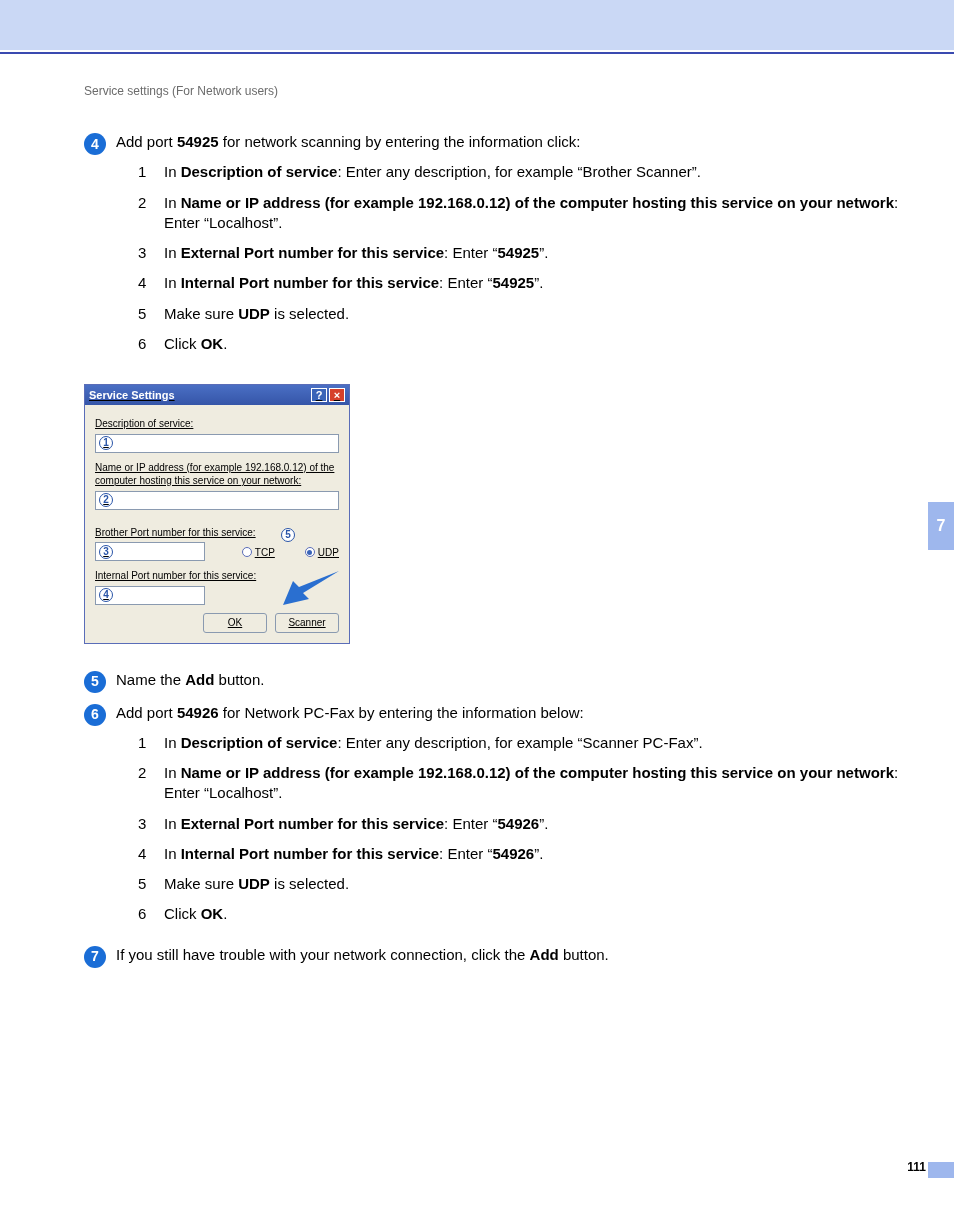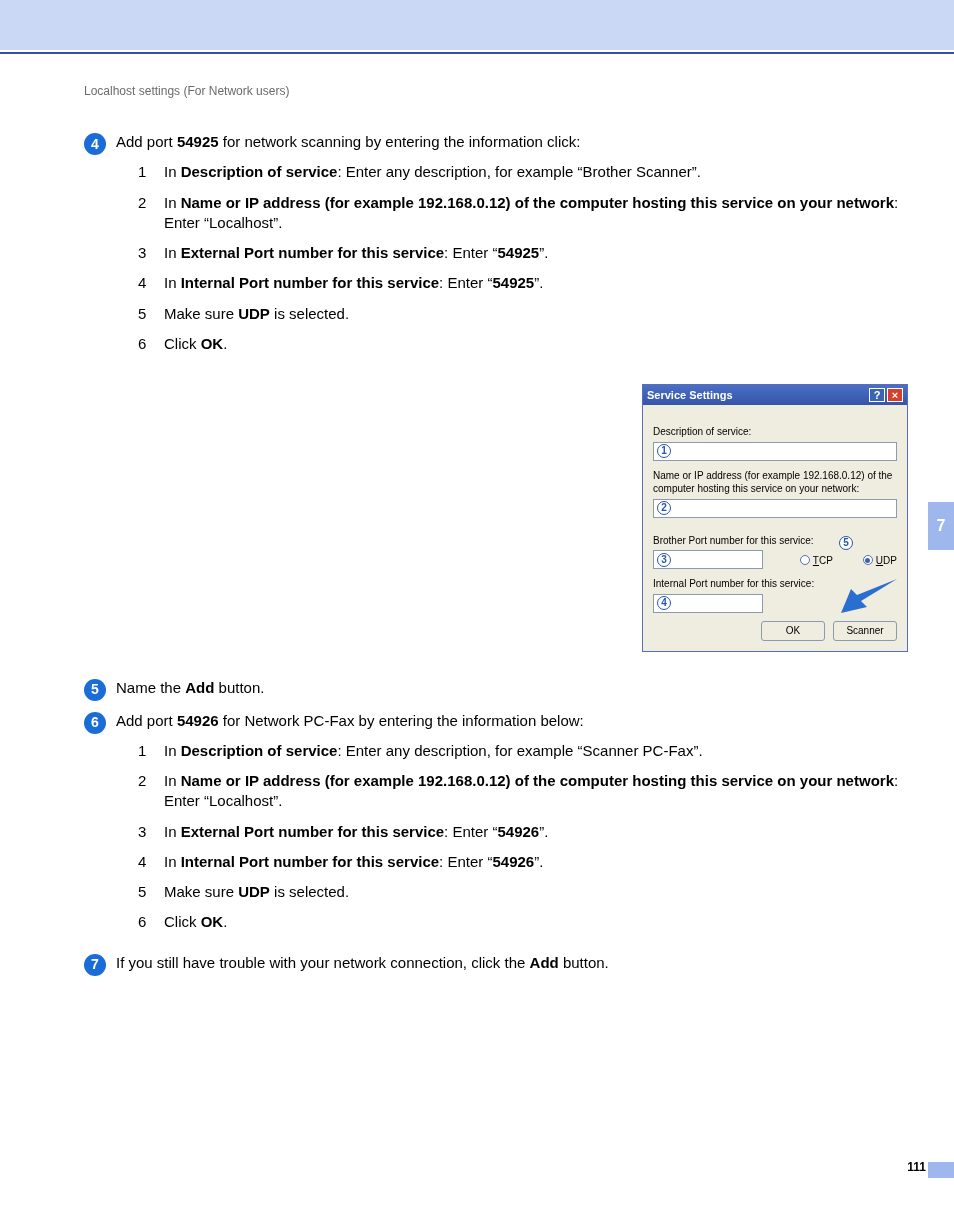--- a/index.html
+++ b/index.html
@@ -59,22 +59,23 @@
   .sub-item {
     display: flex;
     gap: 10px;
     margin-bottom: 10px;
   }
   .sub-num { flex: 0 0 16px; }
   .sub-txt { flex: 1; }
   b { font-weight: bold; }
   .dialog-wrap {
     display: flex;
-    justify-content: flex-end;
+    justify-content: flex-start;
     margin: 20px 0 26px 0;
+    text-decoration: underline;
   }
   .dialog {
     width: 266px;
     border: 1px solid #5a6db8;
     background: #efece0;
     font-family: Tahoma, Arial, sans-serif;
     font-size: 10px;
     color: #000;
     position: relative;
   }
@@ -91,21 +92,21 @@
   }
   .dlg-title-btns { display: flex; gap: 2px; }
   .dlg-btn-sq {
     width: 16px; height: 14px;
     border: 1px solid #fff;
     display: flex; align-items: center; justify-content: center;
     font-size: 11px; font-weight: bold;
   }
   .dlg-help { background: #3a64b8; color: #fff; }
   .dlg-close { background: #d6402a; color: #fff; }
-  .dlg-body { padding: 20px 10px 10px 10px; position: relative; }
+  .dlg-body { padding: 12px 10px 10px 10px; position: relative; }
   .dlg-label { margin-bottom: 3px; }
   .dlg-input {
     width: 100%; height: 19px;
     border: 1px solid #8a9ab0;
     background: #fff;
     margin-bottom: 8px;
     display: flex; align-items: center;
     padding: 0 3px;
   }
   .dlg-row { display: flex; align-items: flex-end; gap: 6px; margin-bottom: 8px; }
@@ -166,21 +167,21 @@
     width: 26px; height: 16px;
     background: #9eb7ed;
   }
   .underline { text-decoration: underline; }
 </style>
 </head>
 <body>
 
 <div class="top-band"></div>
 <div class="top-rule"></div>
-<div class="header-title">Localhost settings (For Network users)</div>
+<div class="header-title">Service settings (For Network users)</div>
 
 <div class="content">
 
   <div class="step">
     <div class="step-badge">4</div>
     <div class="step-body">
       <span>Add port </span><b>54925</b><span> for network scanning by entering the information click:</span>
       <div class="sub-list">
         <div class="sub-item">
             <span class="sub-num">1</span>

